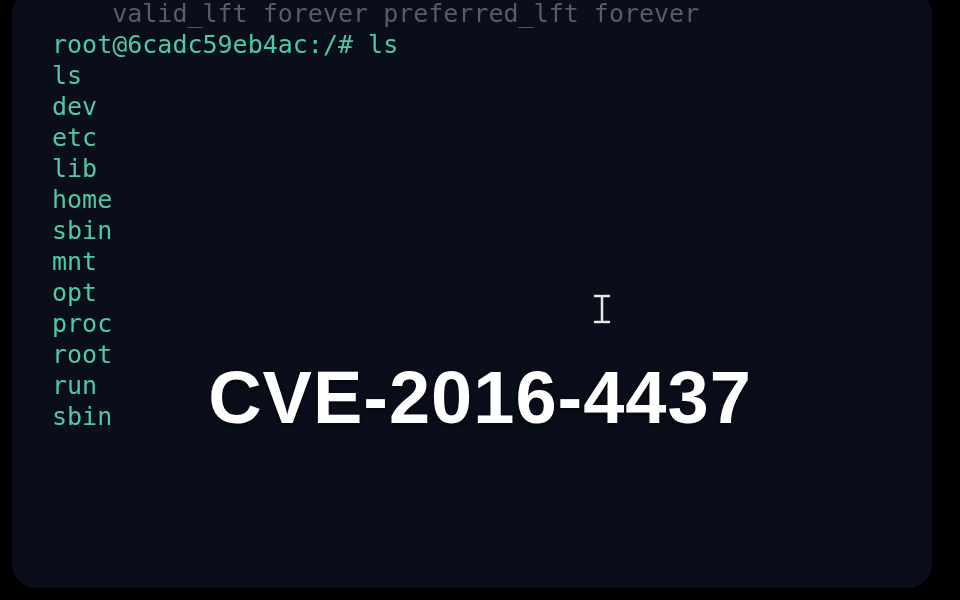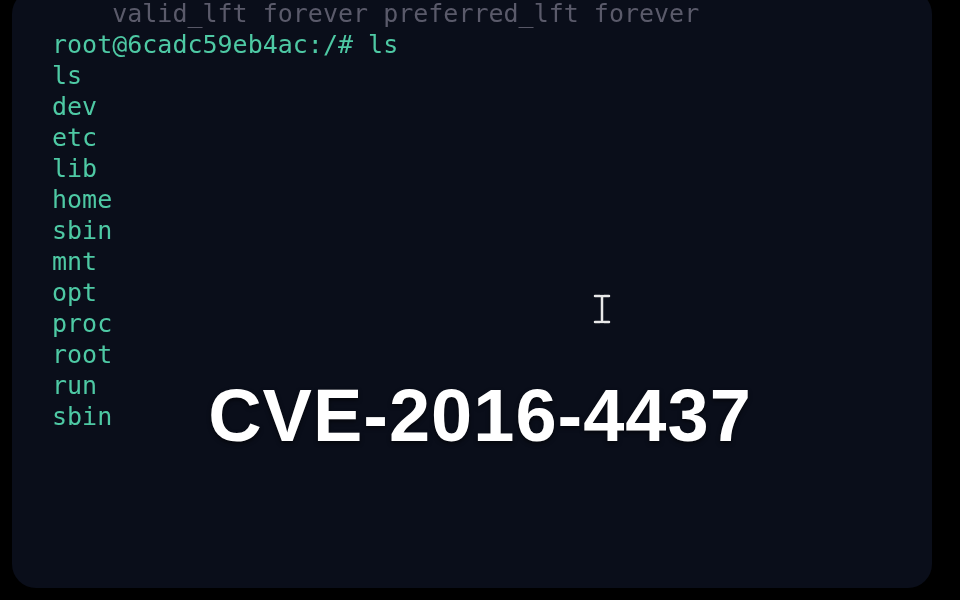--- a/index.html
+++ b/index.html
@@ -43,21 +43,20 @@
       left: 0;
       width: 100%;
       text-align: center;
       font-family: -apple-system, 'Helvetica Neue', Arial, sans-serif;
       font-size: 74px;
       font-weight: 900;
       color: #ffffff;
       letter-spacing: 1px;
       text-shadow: 0 2px 4px rgba(0,0,0,0.6);
       z-index: 10;
-      margin-top: 18px;
     }
     .ibeam-cursor {
       position: absolute;
       top: 294px;
       left: 593px;
       width: 18px;
       height: 30px;
       z-index: 5;
     }
     .ibeam-cursor svg {

